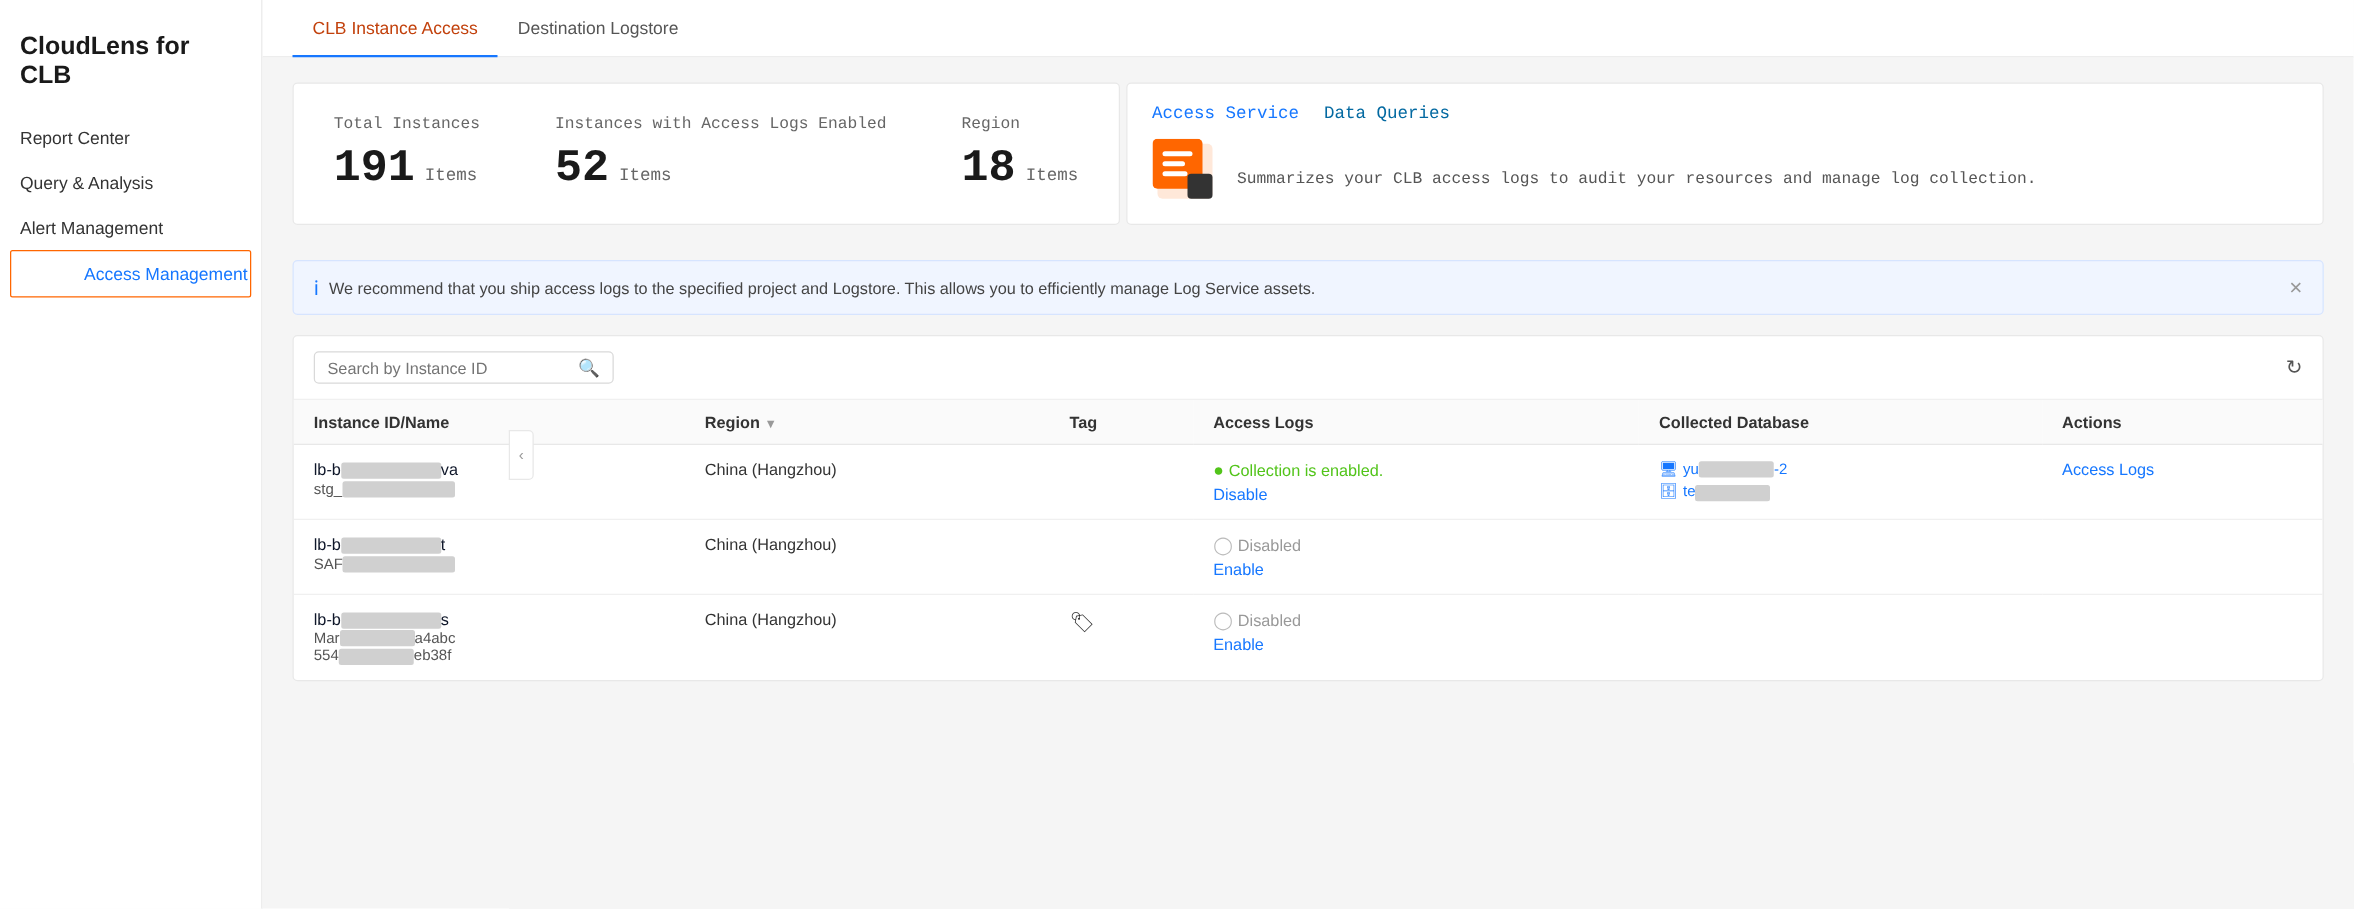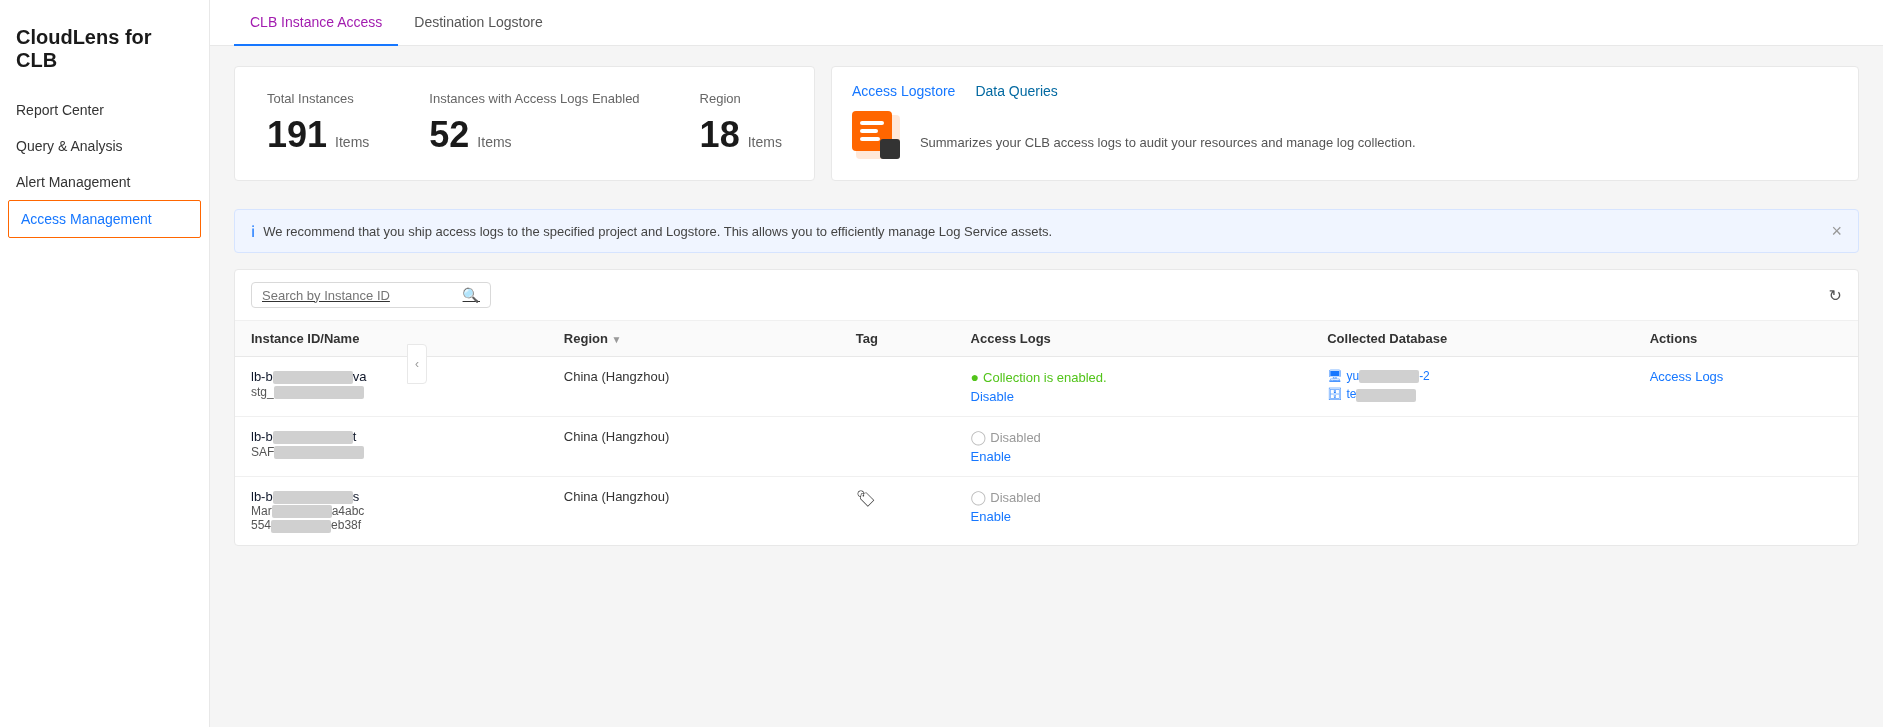--- a/index.html
+++ b/index.html
@@ -2,29 +2,29 @@
 <html><head>
   <meta charset="utf-8">
   <style>
     * { box-sizing: border-box; margin: 0; padding: 0; }
     body { font-family: -apple-system, BlinkMacSystemFont, 'Segoe UI', Arial, sans-serif; font-size: 14px; color: #333; background: #fff; display: flex; height: 727px; overflow: hidden; }
 
     
     .sidebar { width: 210px; min-width: 210px; background: #fff; border-right: 1px solid #e8e8e8; padding-top: 10px; }
     .sidebar-title { font-size: 20px; font-weight: 600; color: #1a1a1a; padding: 16px 16px 20px 16px; }
     .sidebar-item { padding: 10px 16px; cursor: pointer; color: #333; font-size: 14px; }
-    .sidebar-item.active { color: #1677ff; border: 1.5px solid #f60; border-radius: 2px; margin: 0 8px; padding: 10px 12px; background: #fff; }
+    .sidebar-item.active { color: #1677ff; border: 1.5px solid #f60; border-radius: 2px; margin: 0 8px; padding: 10px 2px; background: #fff; text-align: right; }
 
     
     .main { flex: 1; display: flex; flex-direction: column; overflow: hidden; position: relative; }
 
     
     .tabs { display: flex; border-bottom: 1px solid #e8e8e8; padding: 0 24px; background: #fff; }
     .tab { padding: 14px 16px; cursor: pointer; color: #555; font-size: 14px; border-bottom: 2px solid transparent; margin-bottom: -1px; }
-    .tab.active { color: #a21caf; border-bottom: 2px solid #1677ff; font-weight: 500; }
+    .tab.active { color: #c2410c; border-bottom: 2px solid #1677ff; font-weight: 500; }
 
     
     .content { flex: 1; padding: 20px 24px; overflow-y: auto; background: #f5f5f5; }
 
     
     .stats-card { background: #fff; border: 1px solid #e8e8e8; border-radius: 4px; padding: 24px 32px; display: flex; gap: 60px; margin-bottom: 16px; align-items: center; }
     .stat-item { display: flex; flex-direction: column; }
     .stat-label { font-size: 13px; color: #666; margin-bottom: 8px; }
     .stat-value-row { display: flex; align-items: baseline; gap: 8px; }
     .stat-value { font-size: 36px; font-weight: 600; color: #1a1a1a; }
@@ -34,34 +34,34 @@
     .overview-card { background: #fff; border: 1px solid #e8e8e8; border-radius: 4px; padding: 16px 20px; flex: 1; margin-bottom: 16px; }
     .overview-tabs { display: flex; gap: 20px; margin-bottom: 12px; }
     .overview-tab { font-size: 14px; cursor: pointer; }
     .overview-tab.active { color: #1677ff; }
     .overview-tab.inactive { color: #0369a1; }
     .overview-content { display: flex; align-items: center; gap: 16px; }
     .overview-icon { width: 52px; height: 52px; }
     .overview-text { font-size: 13px; color: #555; line-height: 1.5; margin-top: 12px; }
 
     
-    .top-row { display: flex; gap: 16px; margin-bottom: 12px; }
+    .top-row { display: flex; gap: 5px; margin-bottom: 12px; font-family: Liberation Mono, monospace; }
     .top-row .stats-card { flex: 0 0 auto; }
     .top-row .overview-card { flex: 1; }
 
     
     .info-banner { background: #f0f5ff; border: 1px solid #d6e4ff; border-radius: 4px; padding: 10px 16px; display: flex; align-items: center; justify-content: space-between; margin-bottom: 16px; font-size: 13px; color: #444; }
     .info-banner-left { display: flex; align-items: center; gap: 8px; }
     .info-icon { color: #1677ff; font-size: 16px; }
     .close-btn { cursor: pointer; color: #999; font-size: 18px; line-height: 1; }
 
     
     .table-section { background: #fff; border: 1px solid #e8e8e8; border-radius: 4px; }
     .table-toolbar { display: flex; align-items: center; justify-content: space-between; padding: 12px 16px; border-bottom: 1px solid #f0f0f0; }
-    .search-box { display: flex; align-items: center; border: 1px solid #d9d9d9; border-radius: 4px; padding: 4px 10px; width: 240px; gap: 6px; background: #fff; text-decoration: underline; }
+    .search-box { display: flex; align-items: center; border: 1px solid #d9d9d9; border-radius: 4px; padding: 4px 10px; width: 240px; gap: 6px; background: #fff; }
     .search-input { border: none; outline: none; font-size: 13px; color: #999; flex: 1; background: transparent; }
     .search-icon { color: #999; font-size: 14px; }
     .refresh-btn { cursor: pointer; color: #555; font-size: 16px; }
 
     
     .table { width: 100%; border-collapse: collapse; }
     .table th { background: #fafafa; padding: 10px 16px; text-align: left; font-weight: 700; color: #333; font-size: 13px; border-bottom: 1px solid #e8e8e8; }
     .table td { padding: 12px 16px; border-bottom: 1px solid #f0f0f0; font-size: 13px; color: #333; vertical-align: top; }
     .table tr:last-child td { border-bottom: none; margin-top: 48px; }
 
@@ -130,21 +130,21 @@
           <div class="stat-label">Region</div>
           <div class="stat-value-row">
             <span class="stat-value">18</span>
             <span class="stat-unit">Items</span>
           </div>
         </div>
       </div>
 
       <div class="overview-card">
         <div class="overview-tabs">
-          <span class="overview-tab active">Access Logstore</span>
+          <span class="overview-tab active">Access Service</span>
           <span class="overview-tab inactive">Data Queries</span>
         </div>
         <div class="overview-content">
 
           <div class="overview-icon">
             <svg width="52" height="52" viewBox="0 0 52 52">
               <rect x="4" y="4" width="44" height="44" rx="4" fill="#f60" opacity="0.15"></rect>
               <rect x="0" y="0" width="40" height="40" rx="4" fill="#f60"></rect>
               <rect x="8" y="10" width="24" height="4" rx="2" fill="white"></rect>
               <rect x="8" y="18" width="18" height="4" rx="2" fill="white"></rect>

